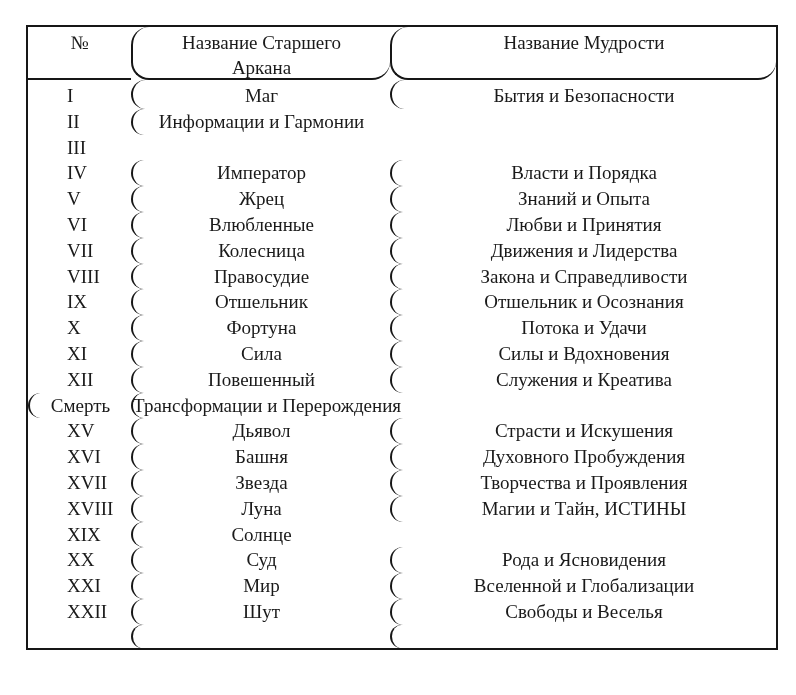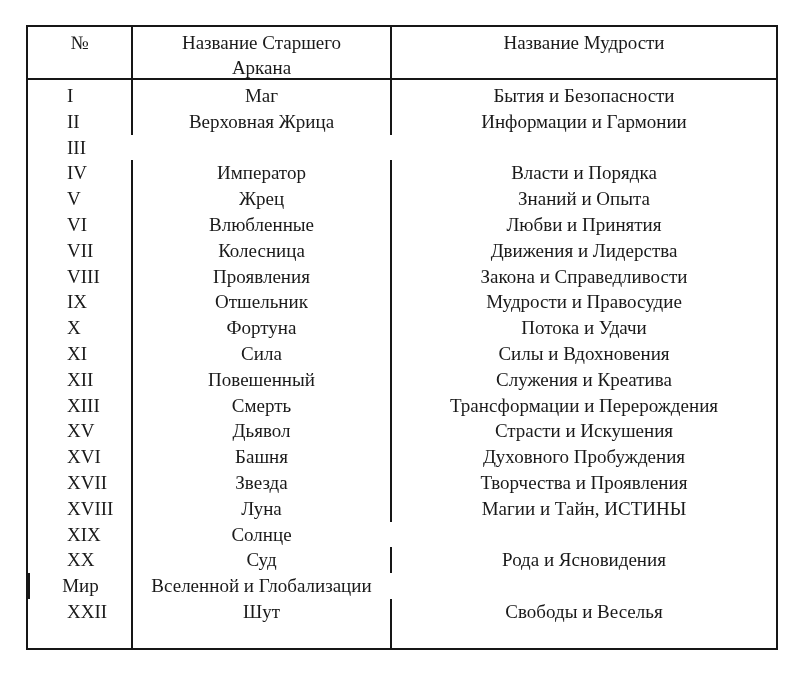--- a/index.html
+++ b/index.html
@@ -33,20 +33,21 @@
   .cell {
     box-sizing: border-box;
     font-size: 19px;
     line-height: 25.8px;
     text-align: center;
     white-space: nowrap;
     overflow: visible;
   }
   .cell.c2, .cell.c3 {
     border-left: 2px solid #161616;
+    border-radius: 18px;
   }
   
   .row.header .cell {
     height: 53px;
     border-bottom: 2px solid #161616;
     line-height: 25px;
     padding-top: 3px;
     white-space: normal;
   }
   .hdr-arcana-wrap {
@@ -79,21 +80,20 @@
       <div class="cell c3">Название Мудрости</div>
     </div>
 
     <div class="row first-data">
       <div class="cell c1 num">I</div>
       <div class="cell c2">Маг</div>
       <div class="cell c3">Бытия и Безопасности</div>
     </div>
     <div class="row">
       <div class="cell c1 num">II</div>
-      <div class="cell c2">Верховная Жрица</div>
       <div class="cell c3">Информации и Гармонии</div>
     </div>
     <div class="row">
       <div class="cell c1 num">III</div>
     </div>
     <div class="row">
       <div class="cell c1 num">IV</div>
       <div class="cell c2">Император</div>
       <div class="cell c3">Власти и Порядка</div>
     </div>
@@ -107,45 +107,44 @@
       <div class="cell c2">Влюбленные</div>
       <div class="cell c3">Любви и Принятия</div>
     </div>
     <div class="row">
       <div class="cell c1 num">VII</div>
       <div class="cell c2">Колесница</div>
       <div class="cell c3">Движения и Лидерства</div>
     </div>
     <div class="row">
       <div class="cell c1 num">VIII</div>
-      <div class="cell c2">Проявления</div>
+      <div class="cell c2">Правосудие</div>
       <div class="cell c3">Закона и Справедливости</div>
     </div>
     <div class="row">
       <div class="cell c1 num">IX</div>
       <div class="cell c2">Отшельник</div>
-      <div class="cell c3">Мудрости и Правосудие</div>
+      <div class="cell c3">Отшельник и Осознания</div>
     </div>
     <div class="row">
       <div class="cell c1 num">X</div>
       <div class="cell c2">Фортуна</div>
       <div class="cell c3">Потока и Удачи</div>
     </div>
     <div class="row">
       <div class="cell c1 num">XI</div>
       <div class="cell c2">Сила</div>
       <div class="cell c3">Силы и Вдохновения</div>
     </div>
     <div class="row">
       <div class="cell c1 num">XII</div>
       <div class="cell c2">Повешенный</div>
       <div class="cell c3">Служения и Креатива</div>
     </div>
     <div class="row">
-      <div class="cell c1 num">XIII</div>
       <div class="cell c2">Смерть</div>
       <div class="cell c3">Трансформации и Перерождения</div>
     </div>
     <div class="row">
       <div class="cell c1 num">XV</div>
       <div class="cell c2">Дьявол</div>
       <div class="cell c3">Страсти и Искушения</div>
     </div>
     <div class="row">
       <div class="cell c1 num">XVI</div>
@@ -165,20 +164,21 @@
     <div class="row">
       <div class="cell c1 num">XIX</div>
       <div class="cell c2">Солнце</div>
     </div>
     <div class="row">
       <div class="cell c1 num">XX</div>
       <div class="cell c2">Суд</div>
       <div class="cell c3">Рода и Ясновидения</div>
     </div>
     <div class="row">
+      <div class="cell c1 num">XXI</div>
       <div class="cell c2">Мир</div>
       <div class="cell c3">Вселенной и Глобализации</div>
     </div>
     <div class="row">
       <div class="cell c1 num">XXII</div>
       <div class="cell c2">Шут</div>
       <div class="cell c3">Свободы и Веселья</div>
     </div>
 
     <div class="row spacer">

